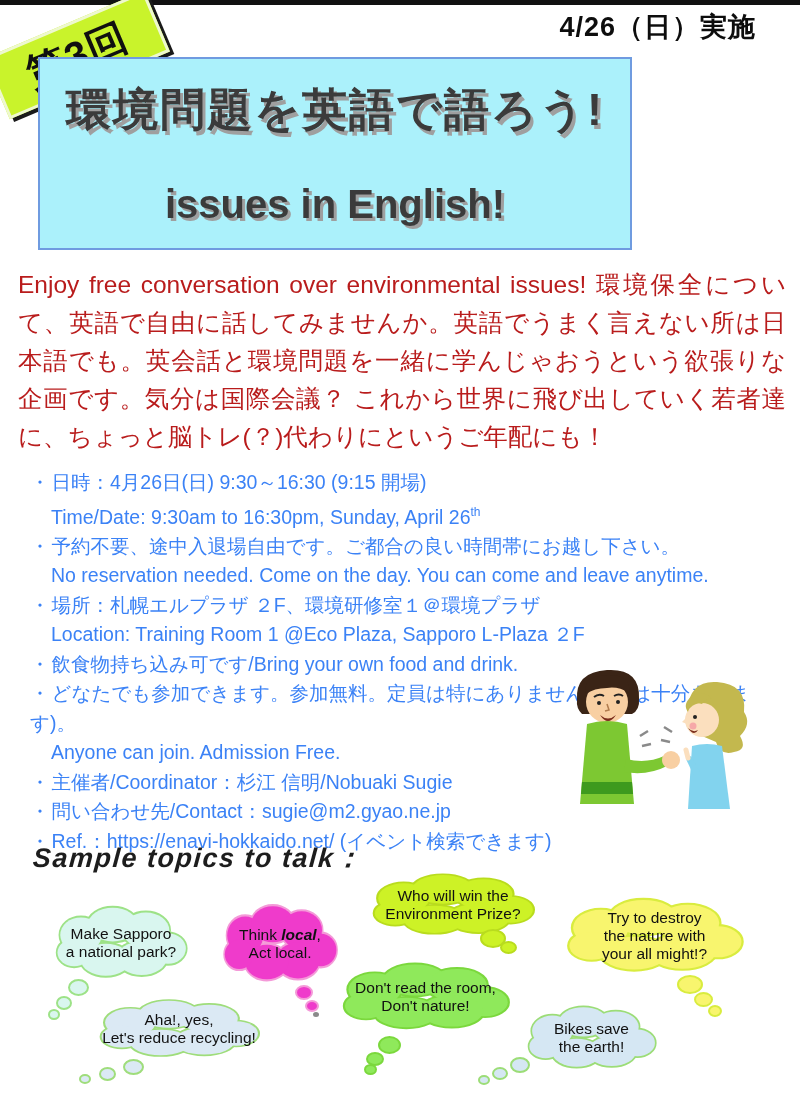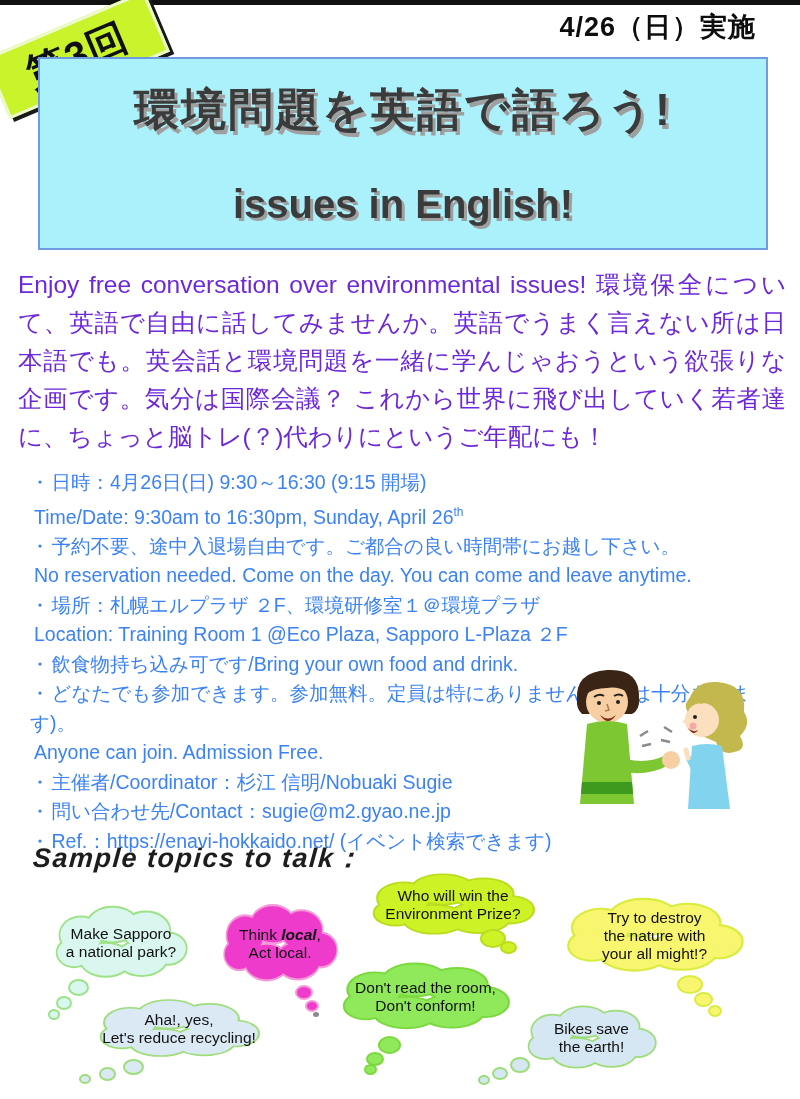--- a/index.html
+++ b/index.html
@@ -8,35 +8,35 @@
 
   .top-bar{position:absolute;left:0;top:0;width:800px;height:5px;background:#111;}
 
   .date-label{position:absolute;top:9px;right:44px;font-size:27px;font-weight:bold;color:#0d0d0d;letter-spacing:1px;}
 
   .round-badge{position:absolute;left:-10px;top:22px;width:168px;height:60px;
     background:#c9f32b;border:3px solid #eef8cf;box-shadow:3px 4px 0 #1a1a1a;
     transform:rotate(-23deg);display:flex;align-items:center;justify-content:center;}
   .round-badge span{font-size:40px;font-weight:900;color:#101010;letter-spacing:1px;}
 
-  .banner{position:absolute;left:38px;top:57px;width:730px;height:193px;background:#abf1fb;
+  .banner{position:absolute;left:38px;top:57px;width:594px;height:193px;background:#abf1fb;
     border:2px solid #6f9be0;box-sizing:border-box;display:flex;flex-direction:column;
     align-items:center;justify-content:center;gap:40px;}
   .title-jp{font-size:45px;font-weight:900;color:#3b3b3b;letter-spacing:2px;
     text-shadow:3px 4px 0 #9f9f9f;margin-top:2px;}
   .title-en{font-size:40px;font-weight:900;color:#3b3b3b;line-height:1.22;
     text-shadow:3px 3px 0 #9f9f9f;text-align:center;}
 
   .intro{position:absolute;left:18px;top:266px;width:768px;font-size:24.5px;line-height:38px;
-    color:#6d28d9;text-align:justify;}
+    color:#b91c1c;text-align:justify;}
 
   .details{position:absolute;left:30px;top:468px;width:750px;list-style:none;margin:0;padding:0;}
   .details li{font-size:19.5px;line-height:29.5px;color:#3b82f6;}
   .details .jp::before{content:"・";margin-right:2px;}
-  .details .en{margin-left:4px;}
+  .details .en{margin-left:21px;}
   .details sup{font-size:12px;}
 
   .illustration{position:absolute;left:552px;top:664px;width:200px;height:168px;}
 
   .topics-heading{position:absolute;left:33px;top:840px;font-size:27px;font-weight:bold;
     font-style:italic;color:#1d1d1d;letter-spacing:1.5px;transform:skewX(-4deg);}
 
   .bubble{position:absolute;}
   .bubble svg.cloud{position:absolute;left:0;top:0;width:100%;height:100%;overflow:visible;}
   .bubble .cs{fill:var(--fill);stroke:var(--stroke);stroke-width:5;}
@@ -200,21 +200,21 @@
     <div class="dot" style="left:132px;top:70px;width:13px;height:9px;"></div>
   </div>
 
   <div class="bubble" style="left: 338px; top: 960px; width: 175px; height: 74px; --fill: #8fe95b; --stroke: #7bd83d;">
     <svg class="cloud" viewBox="0 0 200 100" preserveAspectRatio="none">
         <use href="#cloudShape" class="cs"></use>
         <use href="#cloudShape" class="cf"></use>
       </svg>
     <div class="bubble-text">
       <span>Don't read the room,</span>
-        <span>Don't conform!</span>
+        <span>Don't nature!</span>
     </div>
     <div class="dot" style="left:40px;top:76px;width:19px;height:14px;"></div>
     <div class="dot" style="left:28px;top:92px;width:14px;height:10px;"></div>
     <div class="dot" style="left:26px;top:104px;width:9px;height:7px;"></div>
   </div>
 
   <div class="bubble" style="left: 524px; top: 1003px; width: 135px; height: 70px; --fill: #d5e7f3; --stroke: #9cdd77;">
     <svg class="cloud" viewBox="0 0 200 100" preserveAspectRatio="none">
         <use href="#cloudShape" class="cs"></use>
         <use href="#cloudShape" class="cf"></use>

